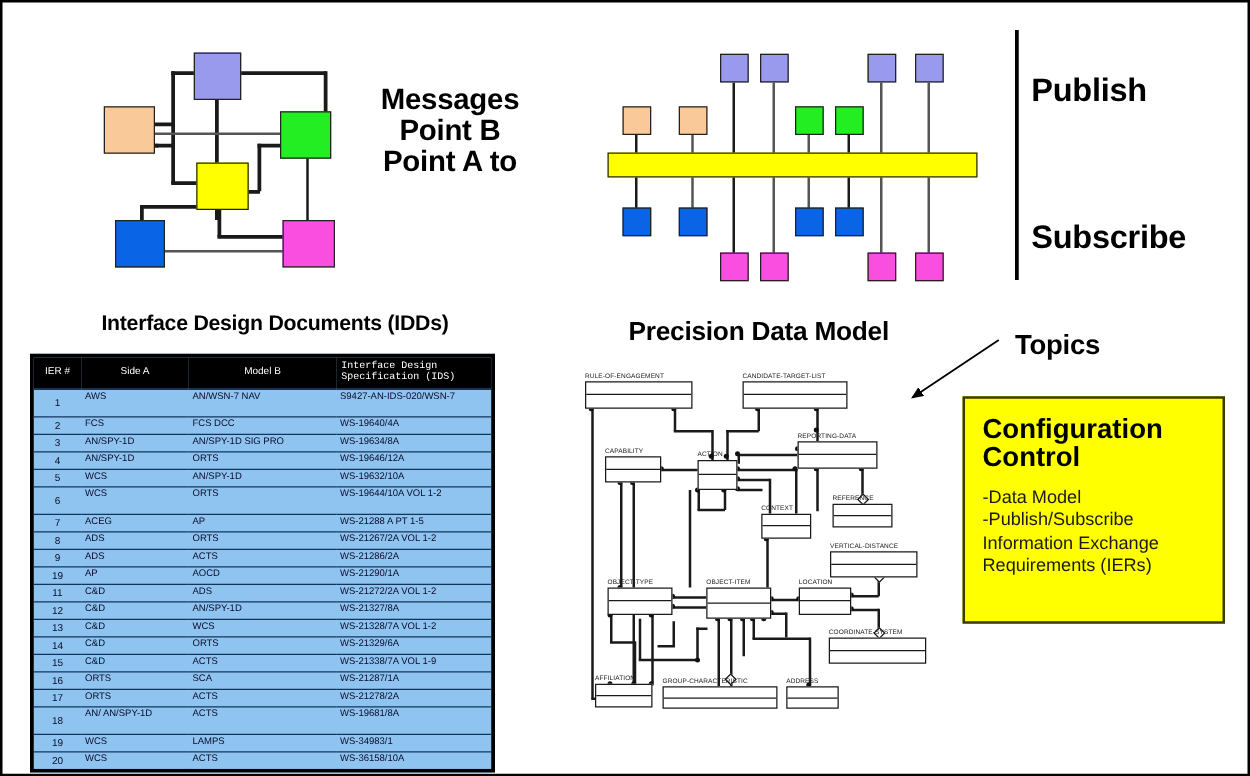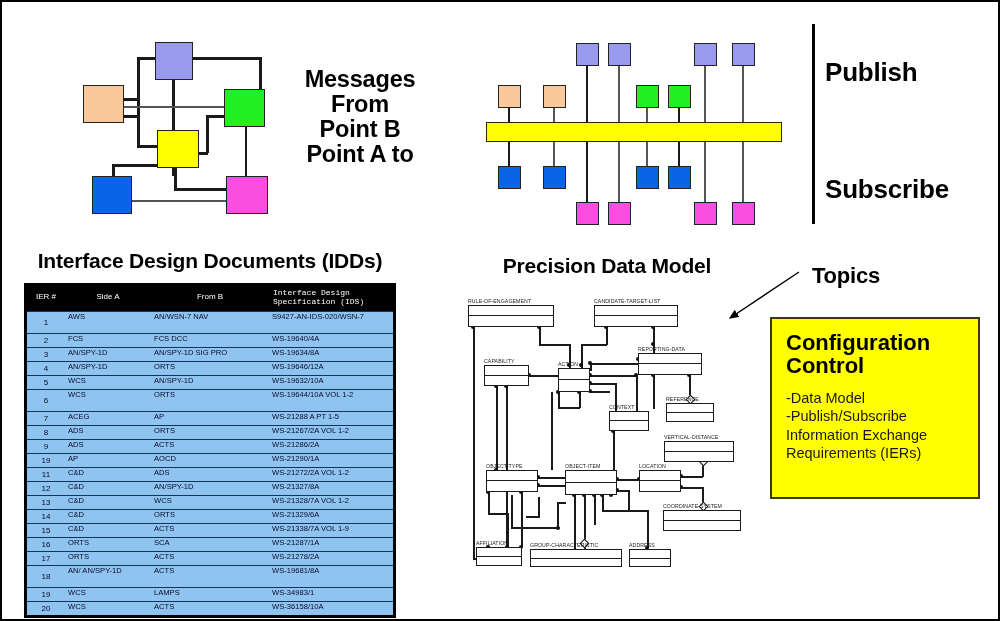--- a/index.html
+++ b/index.html
@@ -197,21 +197,20 @@
     <div class="node" style="left:153px;top:40px;width:38px;height:38px;background:#9999ee;"></div>
     <div class="node" style="left:81px;top:83px;width:41px;height:38px;background:#fac99a;"></div>
     <div class="node" style="left:222px;top:87px;width:41px;height:38px;background:#22ee22;"></div>
     <div class="node" style="left:155px;top:128px;width:42px;height:38px;background:#ffff00;"></div>
     <div class="node" style="left:90px;top:174px;width:40px;height:38px;background:#0a64e6;"></div>
     <div class="node" style="left:224px;top:174px;width:42px;height:38px;background:#f94ee0;"></div>
   </div>
 
   <div class="abs bigheading" style="left:282px;top:65px;width:152px;font-size:23.5px;">
     <div>Messages</div>
-    <div>From</div>
     <div>Point B</div>
     <div>Point A to</div>
   </div>
 
   <div class="abs" style="left:0;top:0;width:800px;height:235px;">
 
     <div class="stub" style="left:506px;top:106px;height:15px;"></div>
     <div class="stub thin" style="left:551px;top:106px;height:15px;"></div>
     <div class="stub" style="left:584px;top:64px;height:57px;"></div>
     <div class="stub thin" style="left:616px;top:64px;height:57px;"></div>
@@ -249,35 +248,35 @@
     <div class="node" style="left:692px;top:200px;width:23px;height:23px;background:#f94ee0;"></div>
     <div class="node" style="left:730px;top:200px;width:23px;height:23px;background:#f94ee0;"></div>
   </div>
 
   <div class="vdivider" style="left:810px;top:22px;height:200px;"></div>
 
   <div class="abs bigheading" style="left:823px;top:57px;font-size:26px;text-align:left;">Publish</div>
 
   <div class="abs bigheading" style="left:823px;top:174px;font-size:26px;text-align:left;">Subscribe</div>
 
-  <div class="abs bigheading" style="left:22px;top:248px;width:372px;font-size:21px;">Interface Design Documents (IDDs)</div>
+  <div class="abs bigheading" style="left:32px;top:248px;width:372px;font-size:17px;">Interface Design Documents (IDDs)</div>
 
   <div id="idd-table">
     <table>
       <colgroup>
         <col style="width:38px;">
         <col style="width:86px;">
         <col style="width:118px;">
         <col style="width:124px;">
       </colgroup>
       <thead>
         <tr>
           <th>IER #</th>
           <th>Side A</th>
-          <th>From B</th>
+          <th>Model B</th>
           <th style="text-align:left;padding-left:4px;font-family:Liberation Mono, monospace;">
             <span>Interface Design</span><br>
             <span>Specification (IDS)</span>
           </th>
         </tr>
       </thead>
       <tbody id="idd-body">
           <tr class="tall">
             <td class="num">1</td>
             <td class="">AWS</td>

